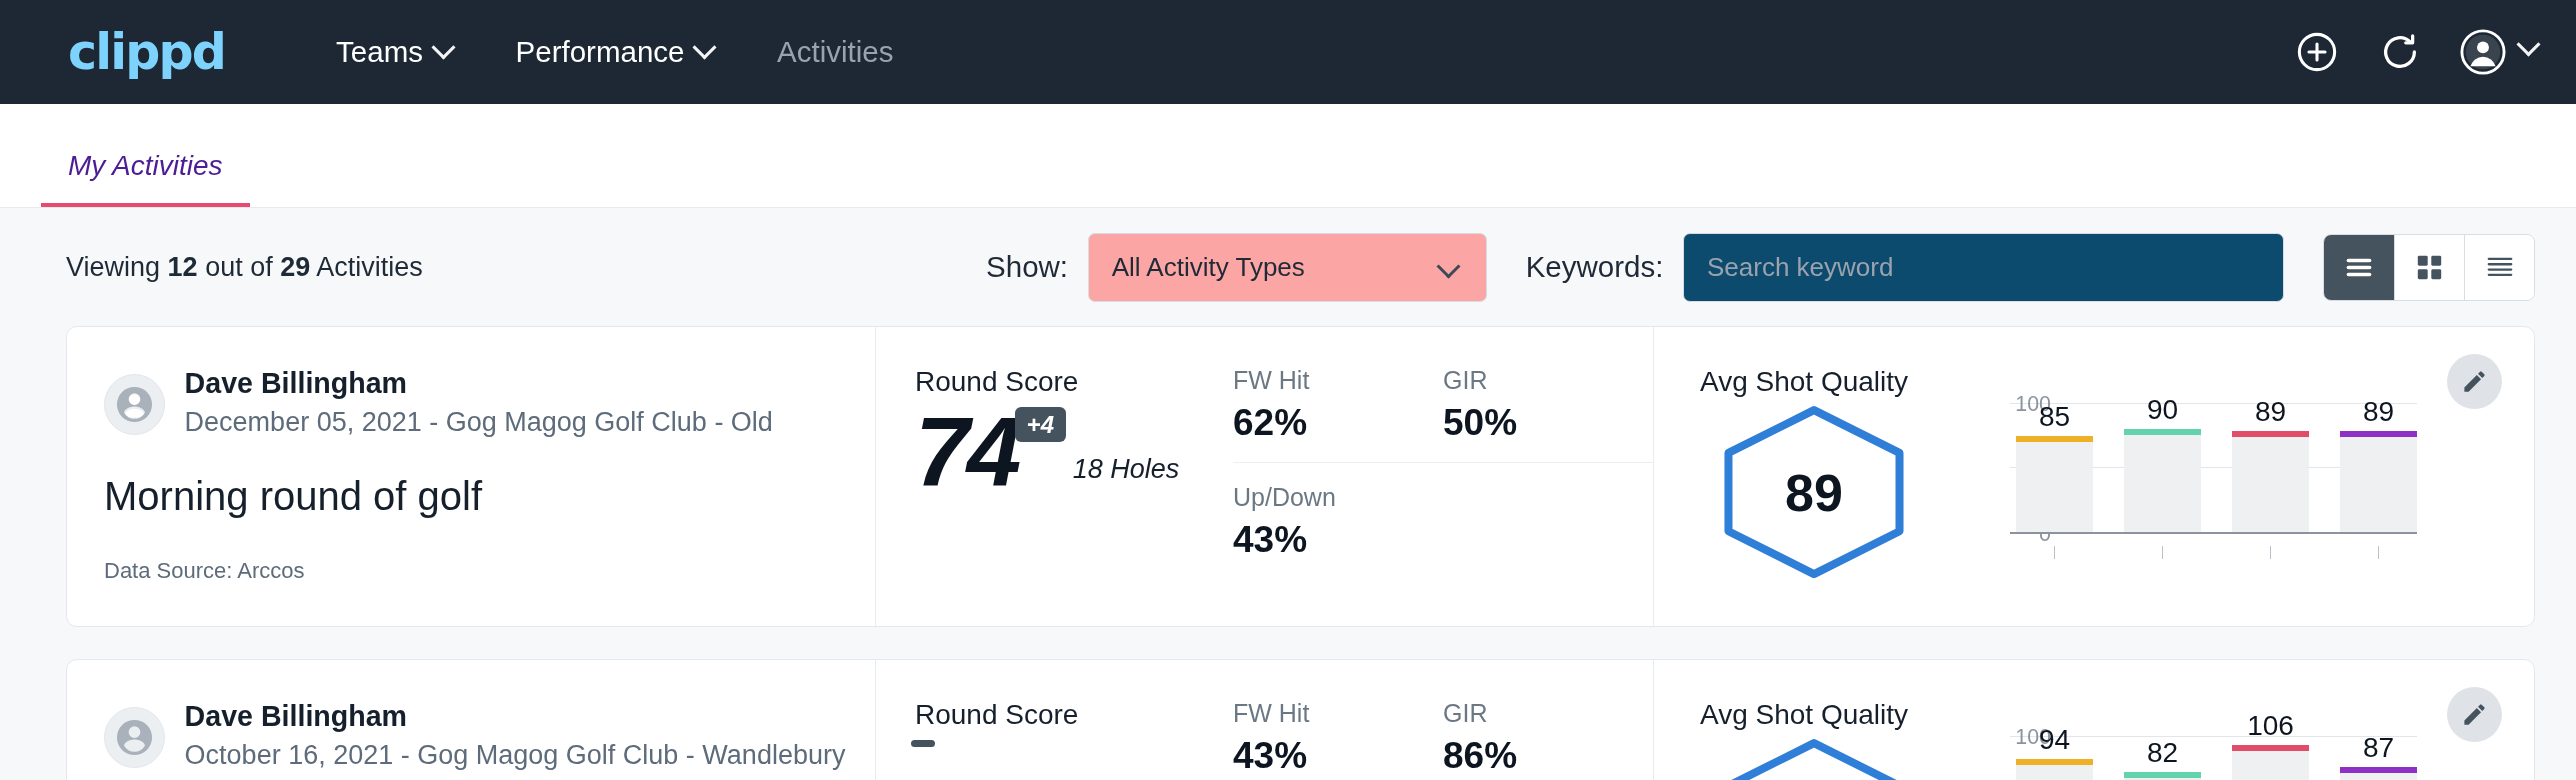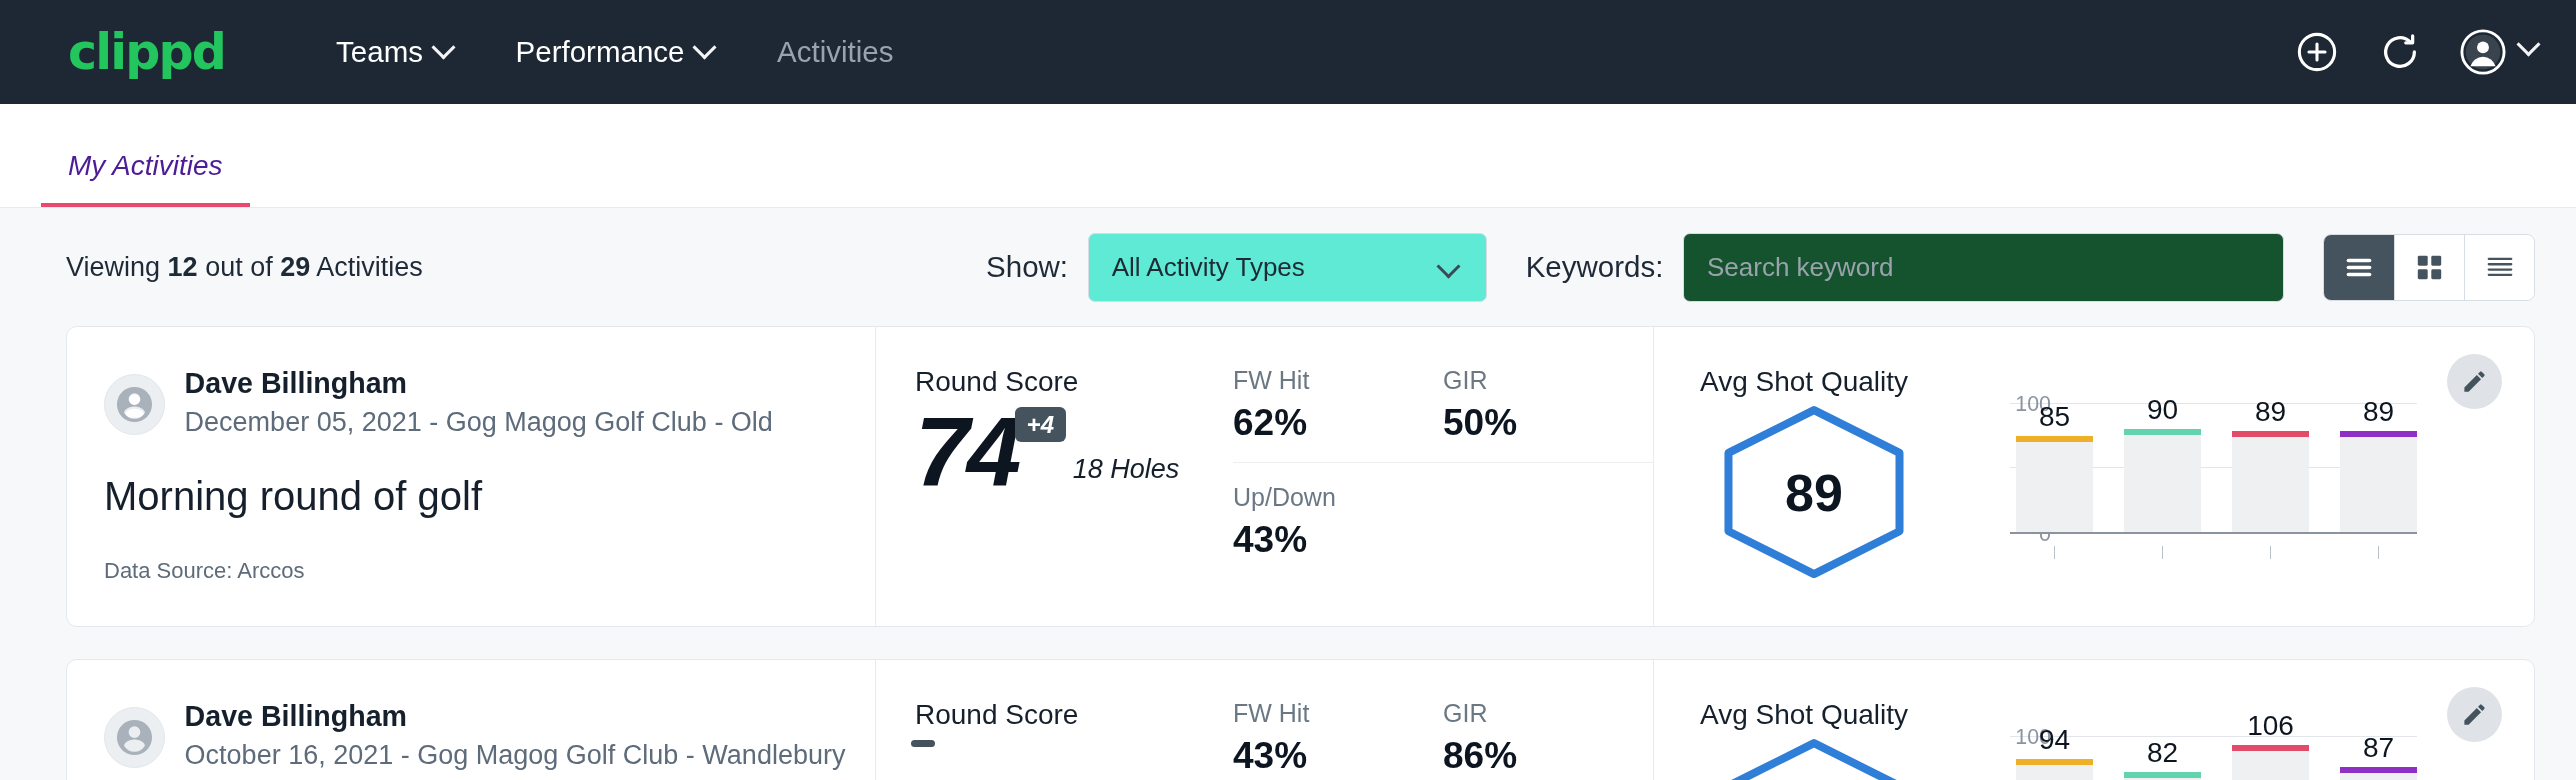--- a/index.html
+++ b/index.html
@@ -15,21 +15,21 @@
     height: 104px;
     background: #1d2834;
     display: flex;
     align-items: center;
     padding: 0 39px 0 68px;
     position: relative;
   }
   .logo {
     font-size: 49px;
     font-weight: 700;
-    color: #22c55e;
+    color: #7dd3fc;
     letter-spacing: -1.8px;
     line-height: 1;
     margin-right: 79px;
     font-family: "DejaVu Sans", sans-serif;
   }
   .navlist { display: flex; align-items: center; gap: 0px; }
   .navitem {
     display: flex; align-items: center; gap: 11.6px;
     padding: 0 32px;
     font-size: 29.5px;
@@ -77,38 +77,38 @@
     align-items: center;
     padding: 0 41px 0 66px;
     background: #f7f8fa;
   }
   .viewing { font-size: 27px; color: #1e2a36; white-space: nowrap; }
   .viewing b { font-weight: 700; }
   .spacer { flex: 1; }
   .ctl-label { font-size: 29.5px; color: #1e2a36; margin-right: 19.6px; white-space: nowrap; }
   .select {
     width: 399px; height: 69px;
-    background: #5eead4;
+    background: #fca5a5;
     border: 1.8px solid #d8dde3;
     border-radius: 7.1px;
     display: flex; align-items: center;
     padding: 0 23px;
     font-size: 26px; color: #1e2a36;
     position: relative;
   }
   .select .sel-chev {
     position: absolute; right: 28.6px; top: 24px;
     width: 17px; height: 17px;
     border-right: 3.6px solid #3c4a57;
     border-bottom: 3.6px solid #3c4a57;
     transform: rotate(45deg);
   }
   .searchbox {
     width: 601px; height: 69px;
-    background: #14532d;
+    background: #0c4a6e;
     border: 1.8px solid #d8dde3;
     border-radius: 7.1px;
     display: flex; align-items: center;
     padding: 0 23px;
     font-size: 26px; color: #9aa3ad;
   }
   .viewtoggle {
     display: flex; margin-left: 39px;
     border-radius: 8px; overflow: hidden;
     border: 1.8px solid #d8dde3;

